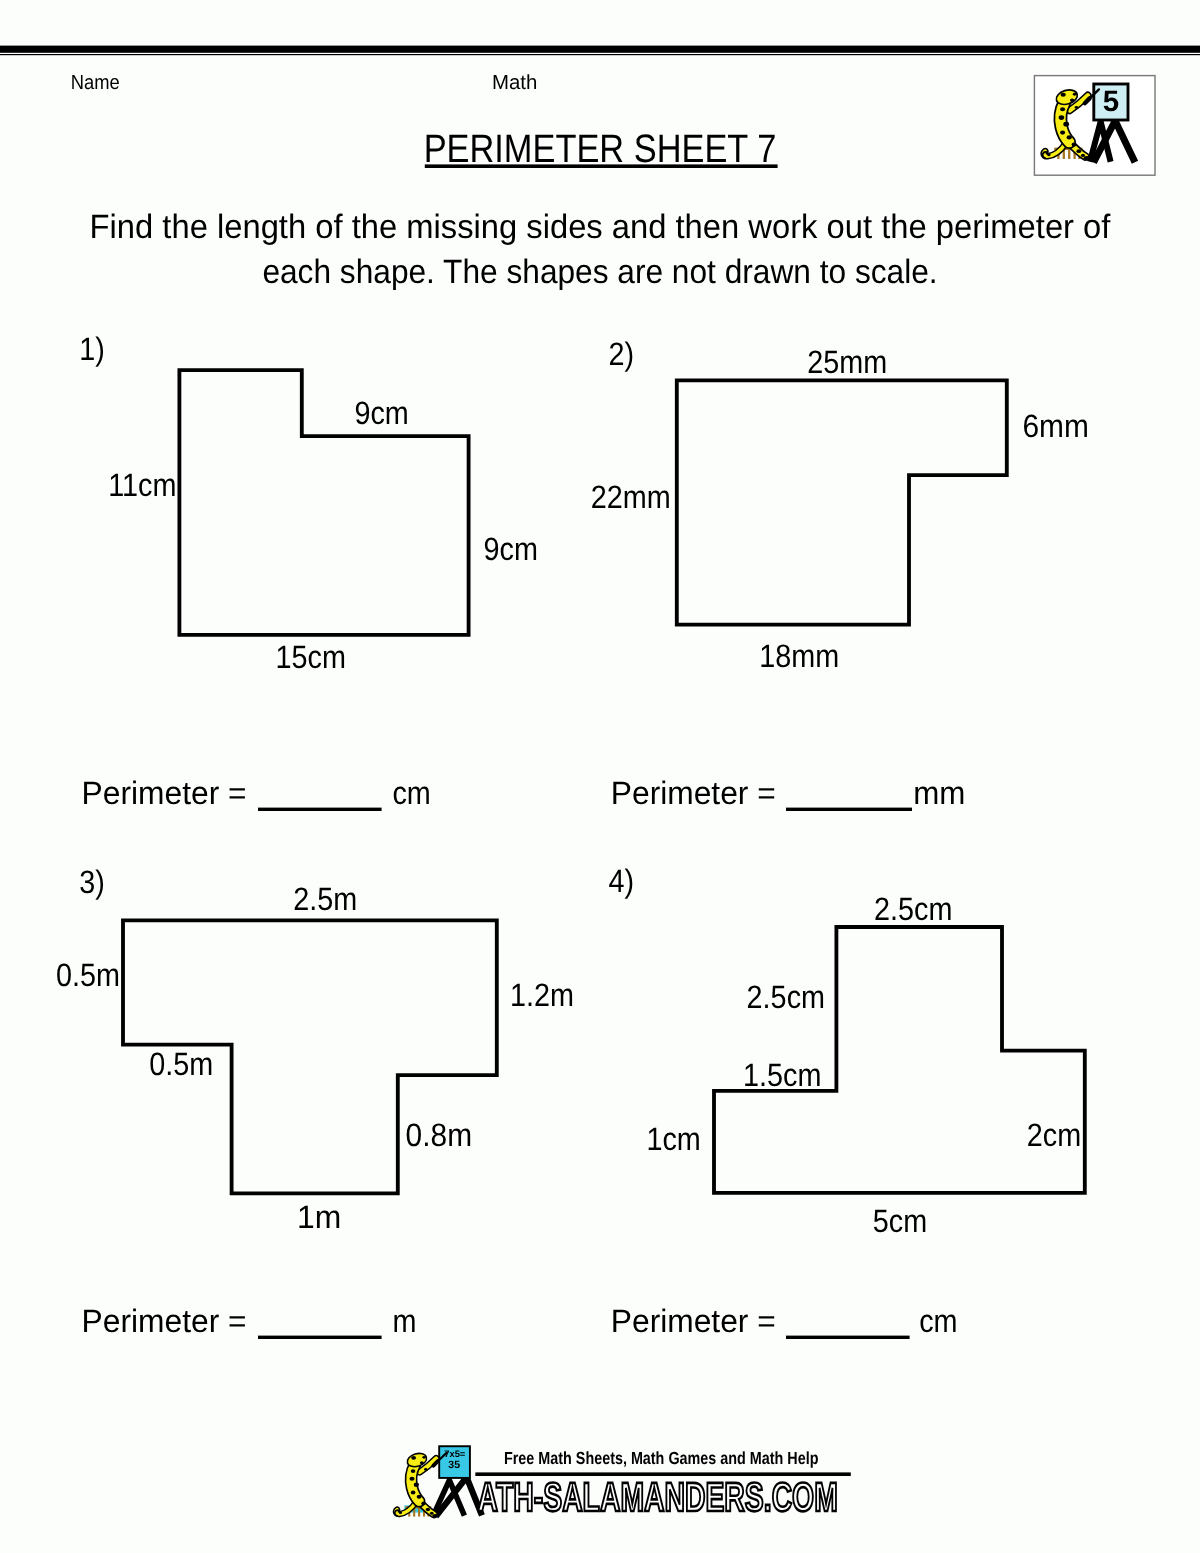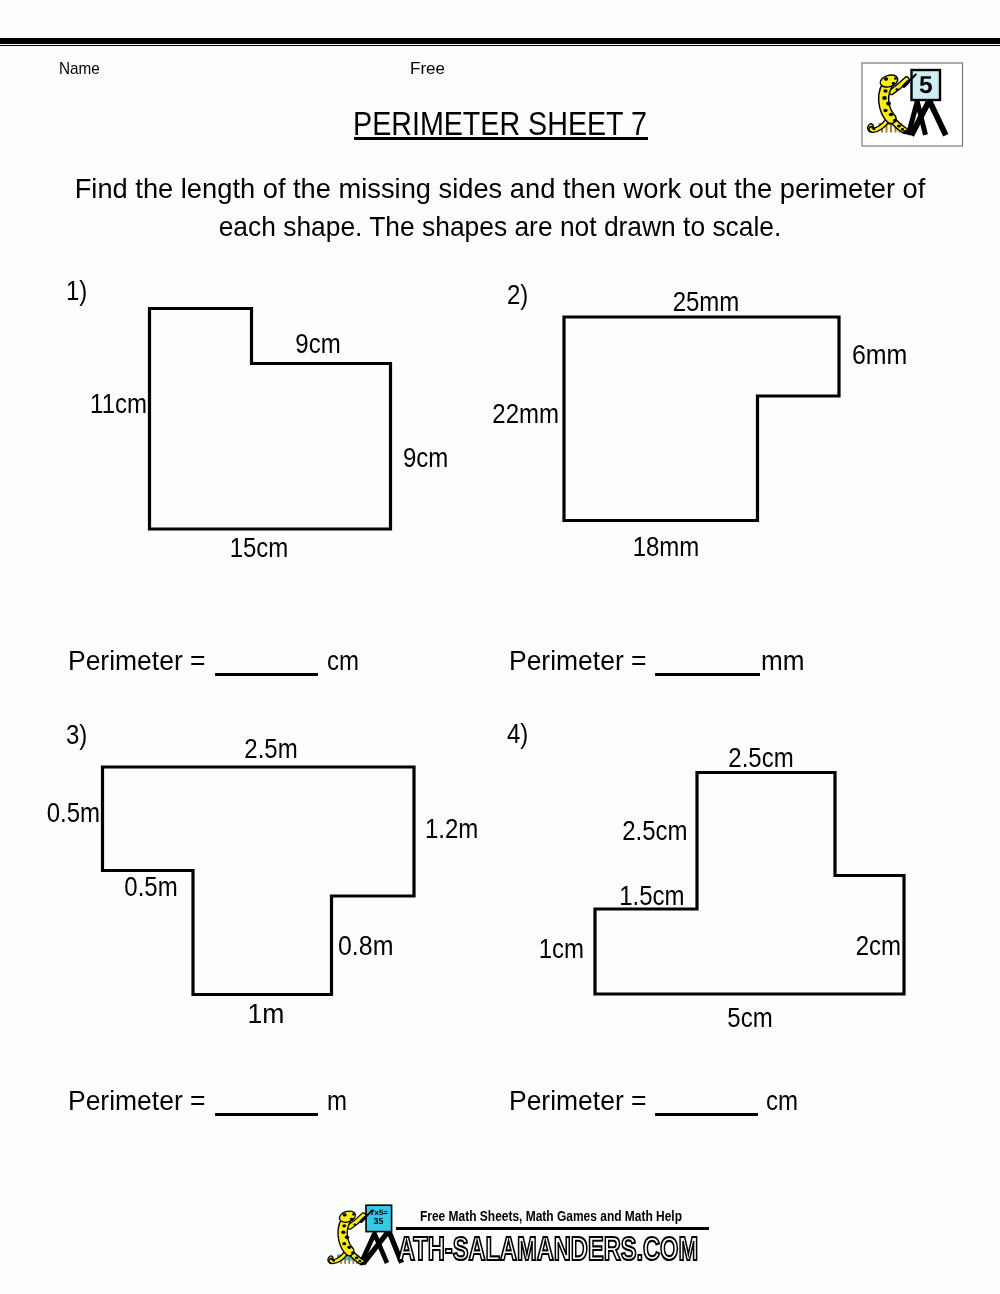--- a/index.html
+++ b/index.html
@@ -13,21 +13,21 @@
 </style>
 </head>
 <body>
 
 <div class="t" style="left:0;top:38px;width:1000px;height:5.5px;background:#000;"></div>
 
 <div class="t" style="left:0;top:44.8px;width:1000px;height:1.4px;background:#000;"></div>
 
 <div class="t" style="left:59px;top:60.4px;font-size:17px;line-height:17px;transform:scaleX(0.9);transform-origin:left center;">Name</div>
 
-<div class="t" style="left:410px;top:60.4px;font-size:17px;line-height:17px;">Free</div>
+<div class="t" style="left:410px;top:60.4px;font-size:17px;line-height:17px;">Math</div>
 
 <div class="t" style="left:0;width:1000px;top:106.9px;font-size:33px;line-height:33px;text-align:center;transform:scaleX(0.868);">PERIMETER SHEET 7</div>
 
 <div class="t" style="left:354px;top:137.4px;width:294px;height:3px;background:#000;"></div>
 
 <div class="t" style="left:0;width:1000px;top:175.0px;font-size:28.1px;line-height:28.1px;text-align:center;transform:scaleX(0.971);">Find the length of the missing sides and then work out the perimeter of</div>
 
 <div class="t" style="left:0;width:1000px;top:213.1px;font-size:28.1px;line-height:28.1px;text-align:center;transform:scaleX(0.939);">each shape. The shapes are not drawn to scale.</div>
 
 <svg width="1000" height="1294" viewBox="0 0 1000 1294" text-rendering="geometricPrecision" style="position:absolute;left:0;top:0;transform:translateZ(0);">

